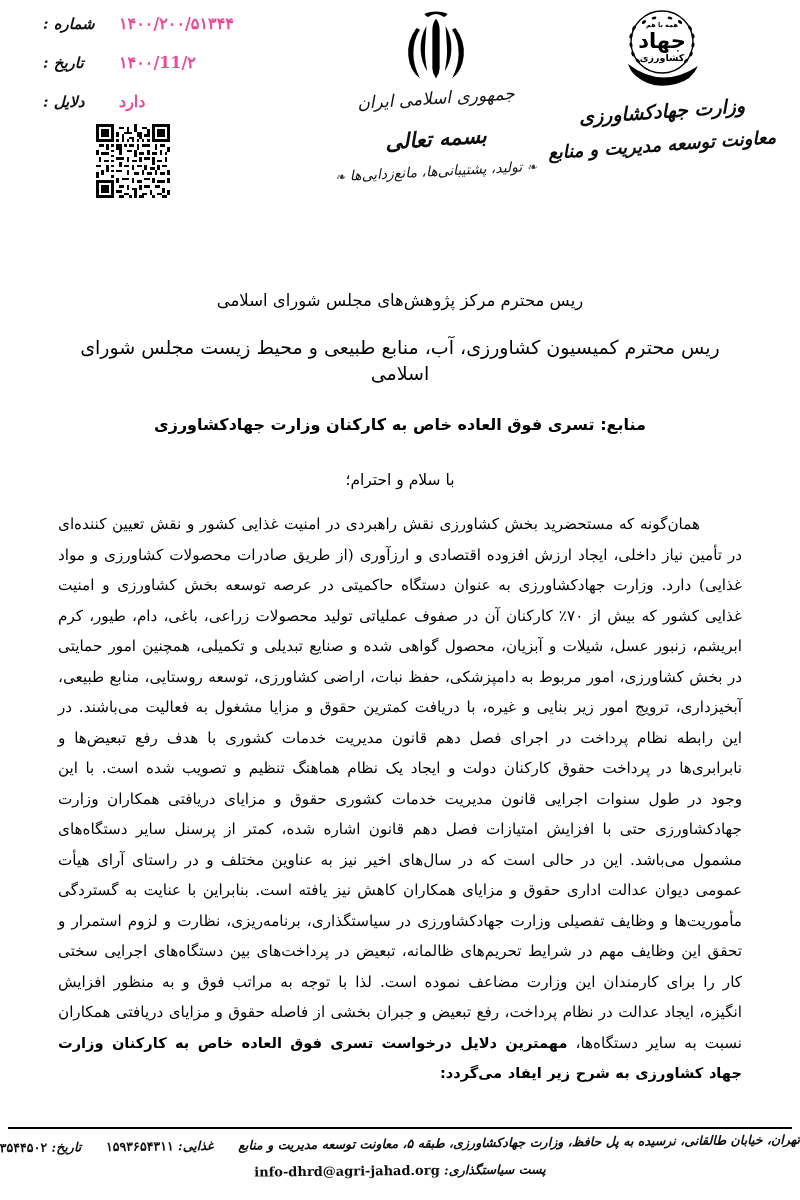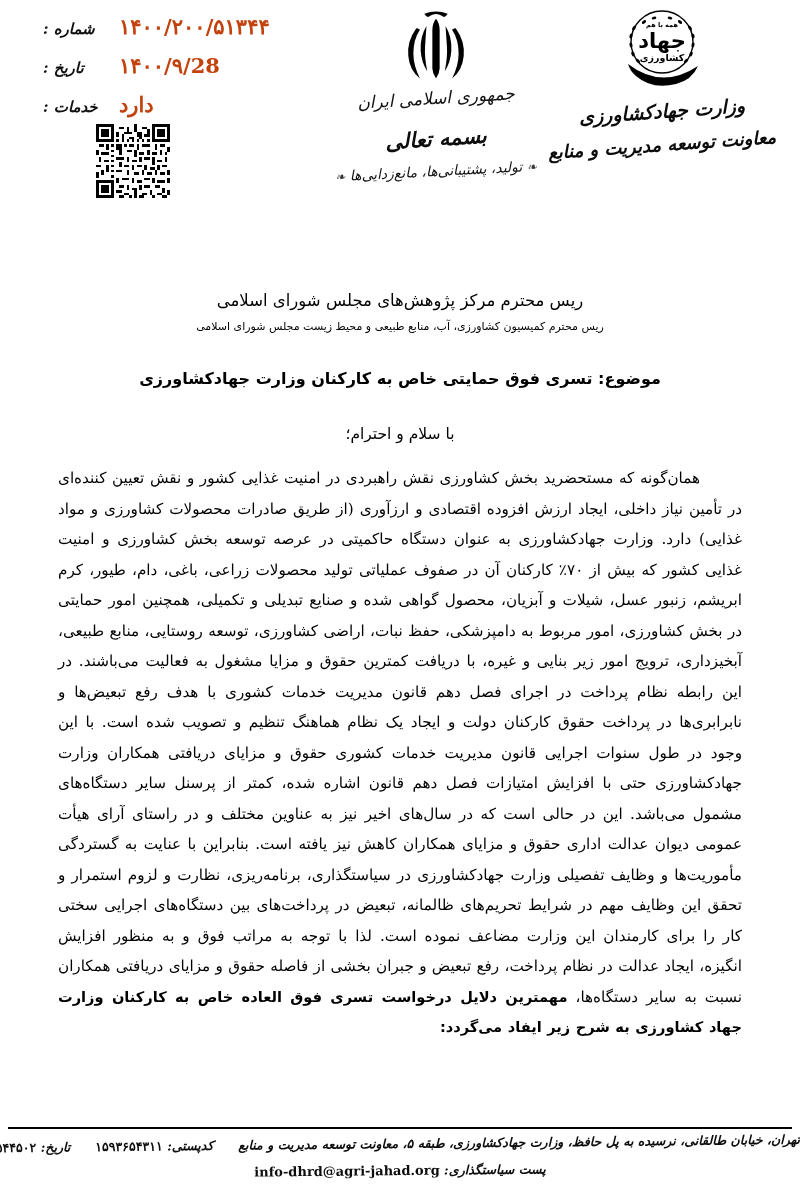--- a/index.html
+++ b/index.html
@@ -57,23 +57,23 @@
     font-style: italic;
     font-weight: 600;
     color: #101010;
     white-space: nowrap;
     min-width: 62px;
     text-align: left;
     letter-spacing: 0.5px;
   }
   .meta-value {
     font-family: "DejaVu Serif", "Liberation Serif", serif;
-    font-size: 21px;
+    font-size: 16px;
     font-weight: 700;
-    color: #c2410c;
+    color: #ec4899;
     white-space: nowrap;
     letter-spacing: 0.6px;
     direction: ltr;
   }
 
   
   .qr-wrap {
     position: absolute;
     top: 124px;
     left: 96px;
@@ -183,23 +183,23 @@
     font-family: "DejaVu Sans", "Liberation Sans", sans-serif;
     font-weight: 400;
     color: #000;
   }
   .addressee-1 {
     font-size: 16.5px;
     line-height: 26px;
     letter-spacing: -0.1px;
   }
   .addressee-2 {
-    font-size: 11px;
+    font-size: 19px;
     line-height: 26px;
-    margin-top: 0;
+    margin-top: 20px;
     letter-spacing: -0.3px;
   }
   .subject-line {
     margin-top: 26px;
     text-align: center;
     font-family: "DejaVu Sans", "Liberation Sans", sans-serif;
     font-size: 16px;
     font-weight: 700;
     color: #000;
     line-height: 25px;
@@ -290,24 +290,24 @@
 
   <div class="header">
 
     <div class="meta-block">
       <div class="meta-row">
         <span class="meta-label">شماره :</span>
         <span class="meta-value">۱۴۰۰/۲۰۰/۵۱۳۴۴</span>
       </div>
       <div class="meta-row">
         <span class="meta-label">تاریخ :</span>
-        <span class="meta-value">۱۴۰۰/۹/28</span>
+        <span class="meta-value">۱۴۰۰/11/۲</span>
       </div>
       <div class="meta-row">
-        <span class="meta-label">خدمات :</span>
+        <span class="meta-label">دلایل :</span>
         <span class="meta-value">دارد</span>
       </div>
     </div>
 
     <div class="qr-wrap">
       <svg viewBox="0 0 29 29" shape-rendering="crispEdges" aria-hidden="true">
         <rect width="29" height="29" fill="#fff"></rect>
         <g fill="#000">
 
           <rect x="0" y="0" width="7" height="1"></rect>
@@ -502,34 +502,34 @@
     </div>
   </div>
 
   <div class="content">
 
     <div class="addressee-lines">
       <div class="addressee-1">ریس محترم مرکز پژوهش‌های مجلس شورای اسلامی</div>
       <div class="addressee-2">ریس محترم کمیسیون کشاورزی، آب، منابع طبیعی و محیط زیست مجلس شورای اسلامی</div>
     </div>
 
-    <div class="subject-line">موضوع: تسری فوق حمایتی خاص به کارکنان وزارت جهادکشاورزی</div>
+    <div class="subject-line">منابع: تسری فوق العاده خاص به کارکنان وزارت جهادکشاورزی</div>
 
     <div class="greeting">با سلام و احترام؛</div>
 
     <p class="body-text"><span>همان‌گونه که مستحضرید بخش کشاورزی نقش راهبردی در امنیت غذایی کشور و نقش تعیین کننده‌ای در تأمین نیاز داخلی، ایجاد ارزش افزوده اقتصادی و ارزآوری (از طریق صادرات محصولات کشاورزی و مواد غذایی) دارد. وزارت جهادکشاورزی به عنوان دستگاه حاکمیتی در عرصه توسعه بخش کشاورزی و امنیت غذایی کشور که بیش از ۷۰٪ کارکنان آن در صفوف عملیاتی تولید محصولات زراعی، باغی، دام، طیور، کرم ابریشم، زنبور عسل، شیلات و آبزیان، محصول گواهی شده و صنایع تبدیلی و تکمیلی، همچنین امور حمایتی در بخش کشاورزی، امور مربوط به دامپزشکی، حفظ نبات، اراضی کشاورزی، توسعه روستایی، منابع طبیعی، آبخیزداری، ترویج امور زیر بنایی و غیره، با دریافت کمترین حقوق و مزایا مشغول به فعالیت می‌باشند. در این رابطه نظام پرداخت در اجرای فصل دهم قانون مدیریت خدمات کشوری با هدف رفع تبعیض‌ها و نابرابری‌ها در پرداخت حقوق کارکنان دولت و ایجاد یک نظام هماهنگ تنظیم و تصویب شده است. با این وجود در طول سنوات اجرایی قانون مدیریت خدمات کشوری حقوق و مزایای دریافتی همکاران وزارت جهادکشاورزی حتی با افزایش امتیازات فصل دهم قانون اشاره شده، کمتر از پرسنل سایر دستگاه‌های مشمول می‌باشد. این در حالی است که در سال‌های اخیر نیز به عناوین مختلف و در راستای آرای هیأت عمومی دیوان عدالت اداری حقوق و مزایای همکاران کاهش نیز یافته است. بنابراین با عنایت به گستردگی مأموریت‌ها و وظایف تفصیلی وزارت جهادکشاورزی در سیاستگذاری، برنامه‌ریزی، نظارت و لزوم استمرار و تحقق این وظایف مهم در شرایط تحریم‌های ظالمانه، تبعیض در پرداخت‌های بین دستگاه‌های اجرایی سختی کار را برای کارمندان این وزارت مضاعف نموده است. لذا با توجه به مراتب فوق و به منظور افزایش انگیزه، ایجاد عدالت در نظام پرداخت، رفع تبعیض و جبران بخشی از فاصله حقوق و مزایای دریافتی همکاران نسبت به سایر دستگاه‌ها، </span><b>مهمترین دلایل درخواست تسری فوق العاده خاص به کارکنان وزارت جهاد کشاورزی به شرح زیر ایفاد می‌گردد:</b></p>
   </div>
 
   <div class="footer-rule"></div>
 
   <div class="footer">
     <div class="footer-address">
       <span>تهران، خیابان طالقانی، نرسیده به پل حافظ، وزارت جهادکشاورزی، طبقه ۵، معاونت توسعه مدیریت و منابع</span>
       <span class="sep"></span>
-      <span>کدپستی:</span>
+      <span>غذایی:</span>
       <span class="num">۱۵۹۳۶۵۴۳۱۱</span>
       <span class="sep"></span>
       <span>تاریخ:</span>
       <span class="num">۴۳۵۴۴۵۰۲</span>
       
       
       
     </div>
     <div class="footer-email">
       <span>پست سیاستگذاری:</span>

